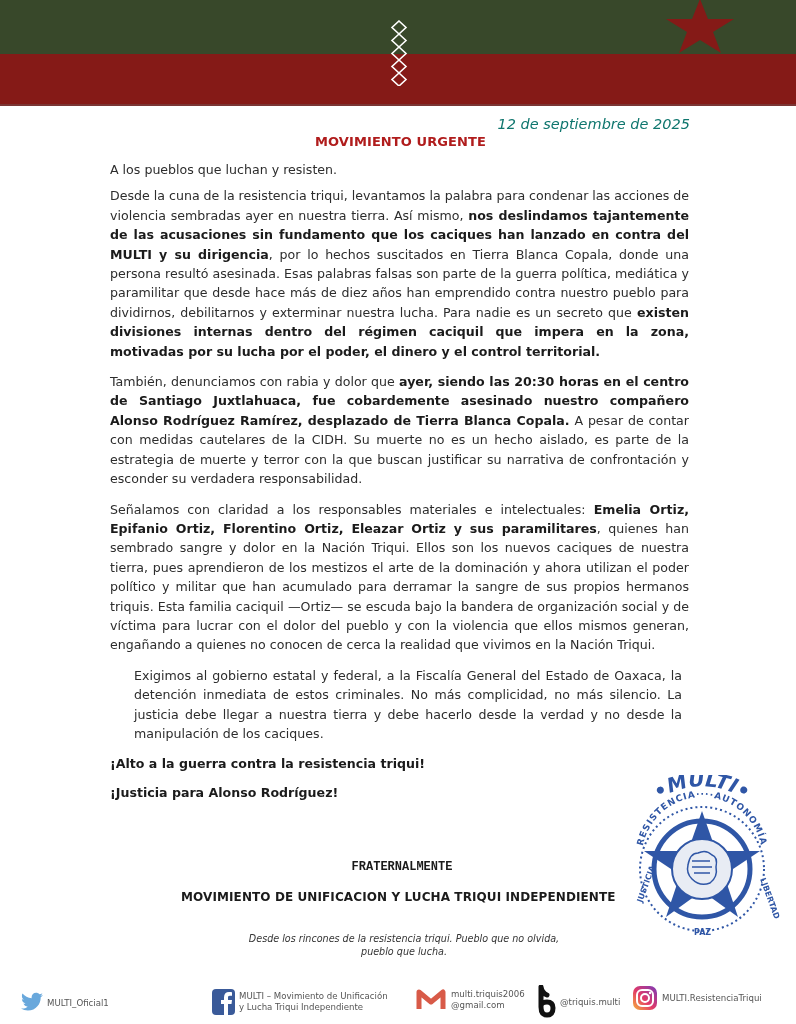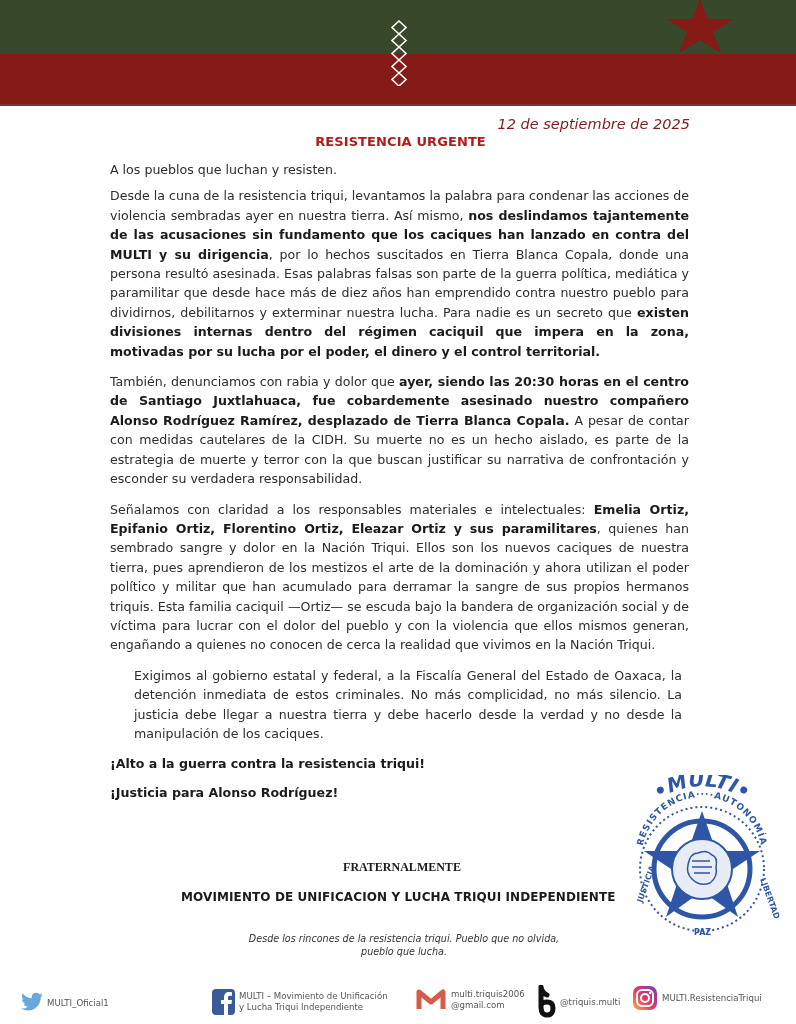--- a/index.html
+++ b/index.html
@@ -10,31 +10,31 @@
     .header { position: absolute; left: 0; top: 0; width: 796px; height: 106px; overflow: hidden; }
     .band-green { position: absolute; left: 0; top: 0; width: 100%; height: 54px; background: #38482a; }
     .band-red { position: absolute; left: 0; top: 54px; width: 100%; height: 52px; background: #851a17; }
     .header-shadow { position: absolute; left: 0; top: 104px; width: 100%; height: 2px; background: #6a6a6a; opacity: .35; }
     .logo-text { position: absolute; left: 70px; top: 36px; font-family: "DejaVu Sans", sans-serif; font-weight: bold; font-size: 30px; color: #ffffff; letter-spacing: 33px; line-height: 36px; }
     .diamonds { position: absolute; left: 389px; top: 20px; width: 20px; height: 66px; }
     .org-name { position: absolute; left: 417px; top: 20px; font-family: "DejaVu Sans", sans-serif; font-size: 14.5px; line-height: 16.5px; color: #e8ece0; }
     .star { position: absolute; left: 664px; top: -2px; width: 72px; height: 56px; }
 
     
-    .date { position: absolute; right: 106px; top: 116px; font-family: "DejaVu Sans", sans-serif; font-style: italic; font-size: 14.5px; color: #7f1d1d; }
+    .date { position: absolute; right: 106px; top: 116px; font-family: "DejaVu Sans", sans-serif; font-style: italic; font-size: 14.5px; color: #0f766e; }
     .title { position: absolute; left: 0; width: 796px; top: 134px; text-align: center; padding-left: 5px; font-family: "DejaVu Sans", sans-serif; font-weight: bold; font-size: 13px; color: #b01c1c; letter-spacing: 0.1px; }
 
     
     .body { position: absolute; left: 110px; top: 160px; width: 579px; font-family: "DejaVu Sans", sans-serif; font-size: 12.6px; line-height: 19.4px; color: #2d2d2d; }
     .p { text-align: justify; margin-bottom: 11px; }
     .p b { color: #1b1b1b; }
     .p.short { margin-bottom: 7px; }
     .slogan { font-weight: bold; font-size: 12.6px; color: #1b1b1b; margin-bottom: 9px; }
 
-    .fraternal { position: absolute; left: 0; width: 796px; top: 860px; text-align: center; padding-left: 8px; font-family: Liberation Serif, serif; font-weight: bold; font-size: 12px; color: #1b1b1b; }
+    .fraternal { position: absolute; left: 0; width: 796px; top: 860px; text-align: center; padding-left: 8px; font-family: Liberation Mono, monospace; font-weight: bold; font-size: 12px; color: #1b1b1b; }
     .signature { position: absolute; left: 181px; top: 890px; font-family: "DejaVu Sans", sans-serif; font-weight: bold; font-size: 12px; color: #1b1b1b; letter-spacing: 0.1px; }
     .motto { position: absolute; left: 0; width: 796px; top: 932px; text-align: center; padding-left: 12px; font-family: "DejaVu Sans", sans-serif; font-style: italic; font-size: 9.6px; line-height: 13px; color: #333; }
 
     
     .seal { position: absolute; left: 620px; top: 775px; width: 164px; height: 164px; }
 
     
     .footer { position: absolute; left: 0; top: 985px; width: 796px; height: 40px; }
     .social { position: absolute; display: flex; align-items: center; }
     .social .label { font-family: "DejaVu Sans", sans-serif; font-size: 8.6px; line-height: 11px; color: #555; white-space: nowrap; }
@@ -58,21 +58,21 @@
     </g>
   </svg>
 
 
   <svg class="star" viewBox="0 0 72 56">
     <polygon fill="#851a17" points="36,1 44,21 70,21 49,34 57,55 36,42 15,55 23,34 2,21 28,21"></polygon>
   </svg>
 </div>
 
 <div class="date">12  de septiembre de 2025</div>
-<div class="title">RESISTENCIA URGENTE</div>
+<div class="title">MOVIMIENTO URGENTE</div>
 
 <div class="body">
   <div class="p short">A los pueblos que luchan y resisten.</div>
 
   <div class="p">
     <span>Desde la cuna de la resistencia triqui, levantamos la palabra para condenar las acciones de violencia sembradas ayer en nuestra tierra. Así mismo, </span><b>nos deslindamos tajantemente de las acusaciones sin fundamento que los caciques han lanzado en contra del MULTI y su dirigencia</b><span>, por lo hechos suscitados en Tierra Blanca Copala, donde una persona resultó asesinada. Esas palabras falsas son parte de la guerra política, mediática y paramilitar que desde hace más de diez años han emprendido contra nuestro pueblo para dividirnos, debilitarnos y exterminar nuestra lucha. Para nadie es un secreto que </span><b>existen divisiones internas dentro del régimen caciquil que impera en la zona, motivadas por su lucha por el poder, el dinero y el control territorial.</b>
   </div>
 
   <div class="p">
     <span>También, denunciamos con rabia y dolor que </span><b>ayer, siendo las 20:30 horas en el centro de Santiago Juxtlahuaca, fue cobardemente asesinado nuestro compañero Alonso Rodríguez Ramírez, desplazado de Tierra Blanca Copala.</b><span> A pesar de contar con medidas cautelares de la CIDH. Su muerte no es un hecho aislado, es parte de la estrategia de muerte y terror con la que buscan justificar su narrativa de confrontación y esconder su verdadera responsabilidad.</span>

